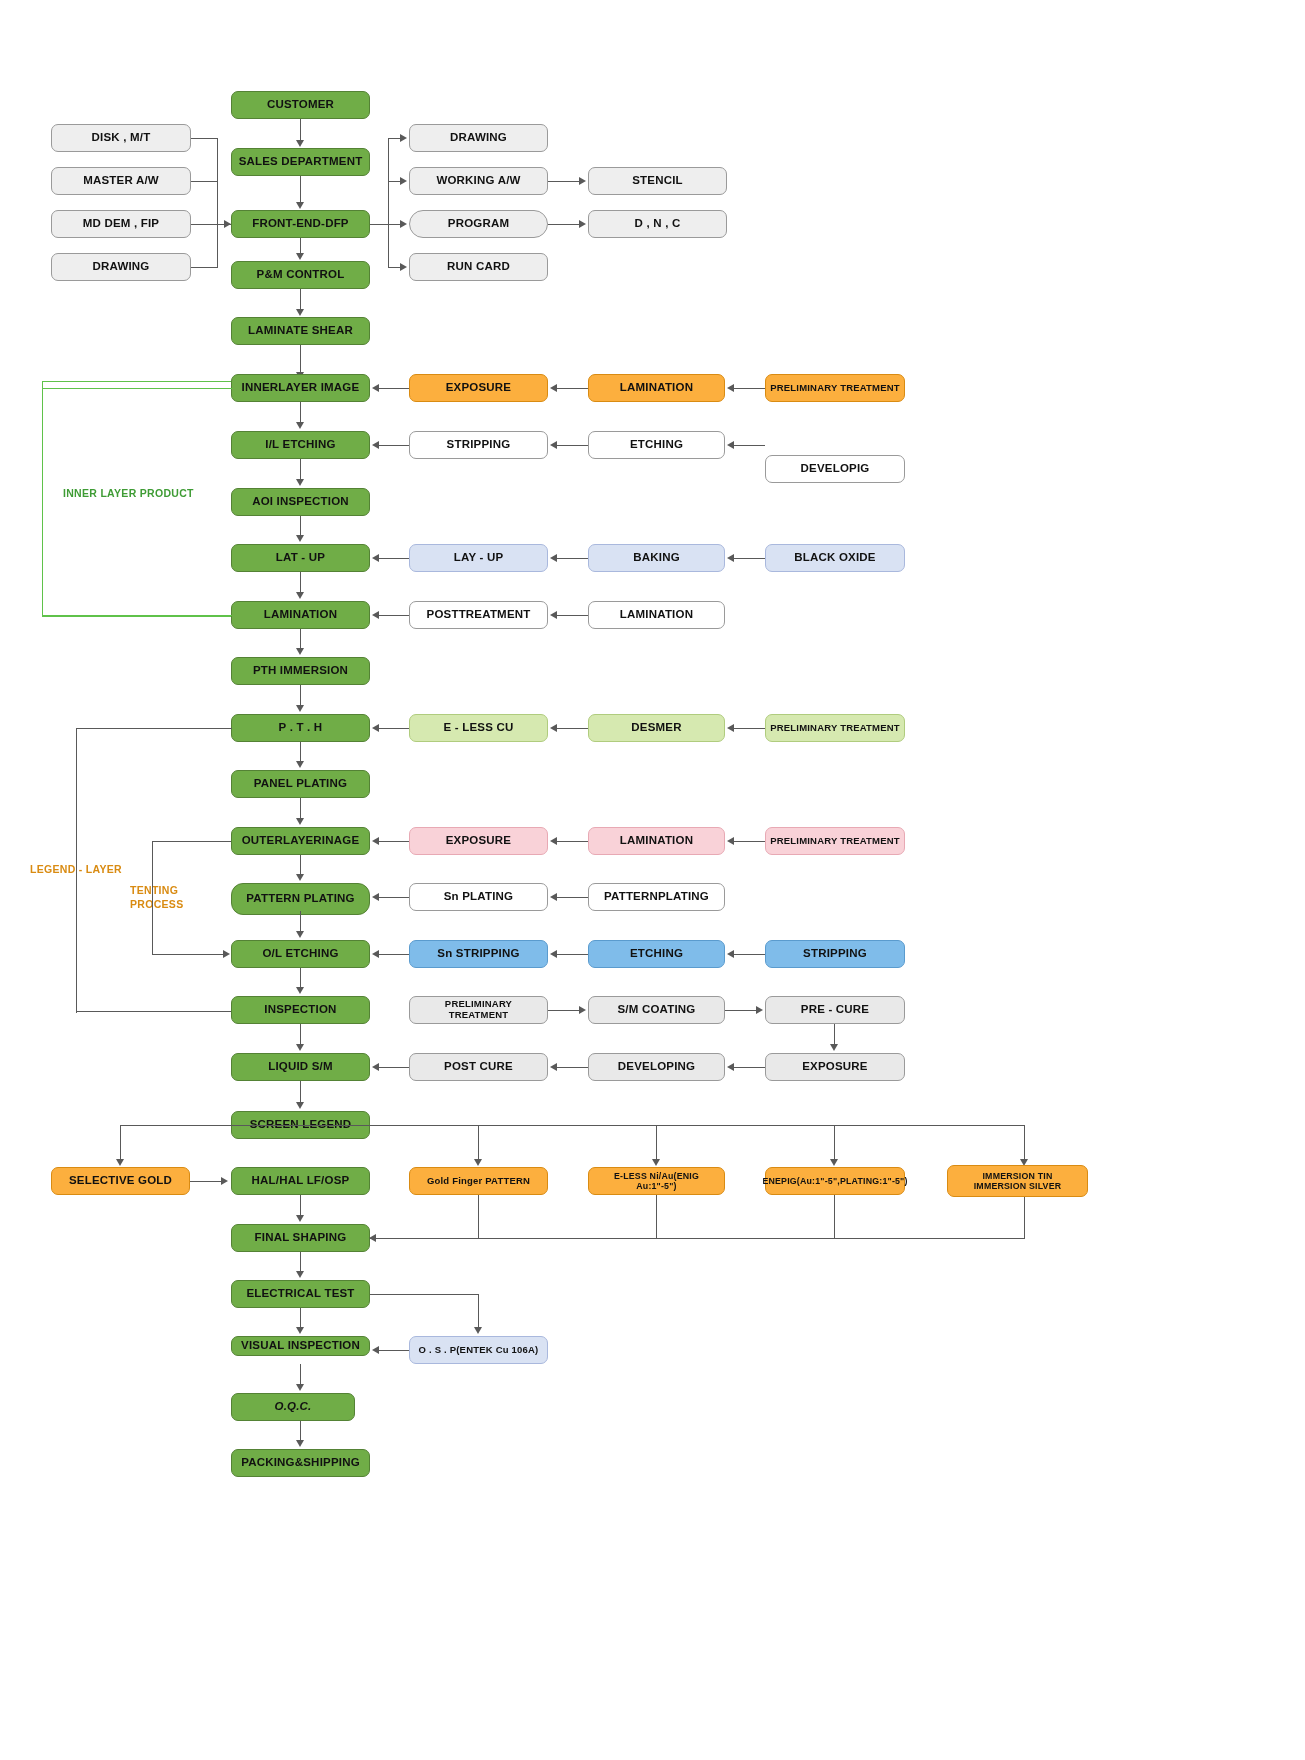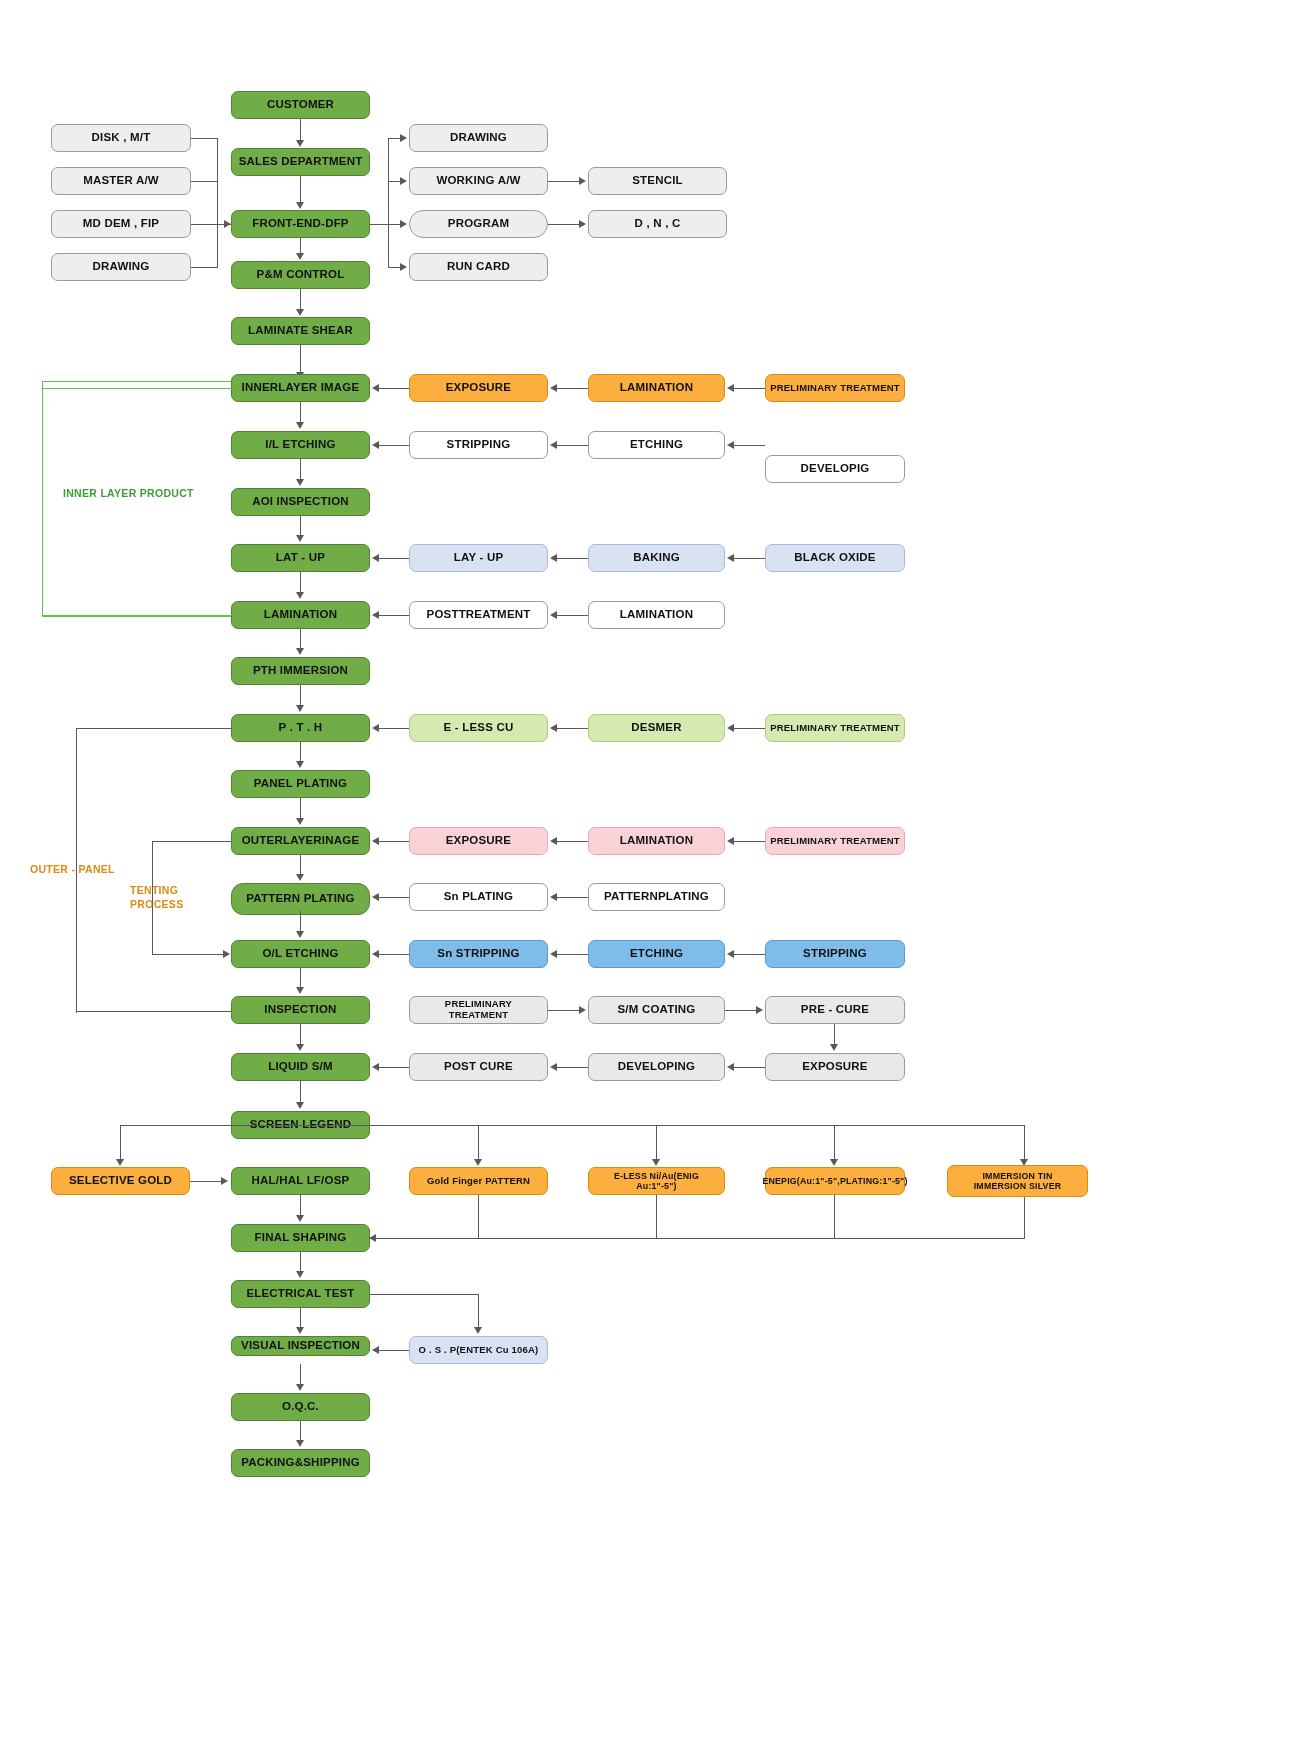--- a/index.html
+++ b/index.html
@@ -35,21 +35,21 @@
   .arw-r{border-top:4.5px solid transparent;border-bottom:4.5px solid transparent;border-left:7px solid #595959;}
 </style>
 </head>
 <body>
 
 <div id="canvas">
 
   <div class="grp" style="left:42px;top:381px;width:189px;height:234px;border-right:none;"></div>
   <div class="lbl lbl-green" style="left:63px;top:487px;">INNER LAYER PRODUCT</div>
 
-  <div class="lbl lbl-orange" style="left:30px;top:863px;">OUTER - PANEL</div>
+  <div class="lbl lbl-orange" style="left:30px;top:863px;">LEGEND - LAYER</div>
   <div class="lbl lbl-orange" style="left:130px;top:884px;">TENTING</div>
   <div class="lbl lbl-orange" style="left:130px;top:898px;">PROCESS</div>
 
   <div class="node grey" style="left:51px;top:124px;width:140px;height:28px;">DISK , M/T</div>
   <div class="node grey" style="left:51px;top:167px;width:140px;height:28px;">MASTER A/W</div>
   <div class="node grey" style="left:51px;top:210px;width:140px;height:28px;">MD DEM , FIP</div>
   <div class="node grey" style="left:51px;top:253px;width:140px;height:28px;">DRAWING</div>
 
   <div class="ln hln" style="left:191px;top:138px;width:27px;"></div>
   <div class="ln hln" style="left:191px;top:181px;width:27px;"></div>
@@ -301,21 +301,21 @@
   <div class="node green" style="left:231px;top:1336px;width:139px;height:20px;">VISUAL INSPECTION</div>
   <div class="node blue-lt tiny" style="left:409px;top:1336px;width:139px;height:28px;">O . S . P(ENTEK Cu 106A)</div>
   <div class="ln vln" style="left:300px;top:1308px;height:20px;"></div>
   <div class="arw arw-d" style="left:296px;top:1327px;"></div>
   <div class="ln hln" style="left:370px;top:1294px;width:109px;"></div>
   <div class="ln vln" style="left:478px;top:1294px;height:34px;"></div>
   <div class="arw arw-d" style="left:474px;top:1327px;"></div>
   <div class="ln hln" style="left:379px;top:1350px;width:30px;"></div>
   <div class="arw arw-l" style="left:372px;top:1346px;"></div>
 
-  <div class="node green" style="left:231px;top:1393px;width:139px;height:28px;">O.Q.C.</div>
+  <div class="node green" style="left:231px;top:1393px;width:124px;height:28px;font-style:italic;">O.Q.C.</div>
   <div class="ln vln" style="left:300px;top:1364px;height:21px;"></div>
   <div class="arw arw-d" style="left:296px;top:1384px;"></div>
 
   <div class="node green" style="left:231px;top:1449px;width:139px;height:28px;">PACKING&amp;SHIPPING</div>
   <div class="ln vln" style="left:300px;top:1421px;height:20px;"></div>
   <div class="arw arw-d" style="left:296px;top:1440px;"></div>
 
 </div>
 
 </body></html>

